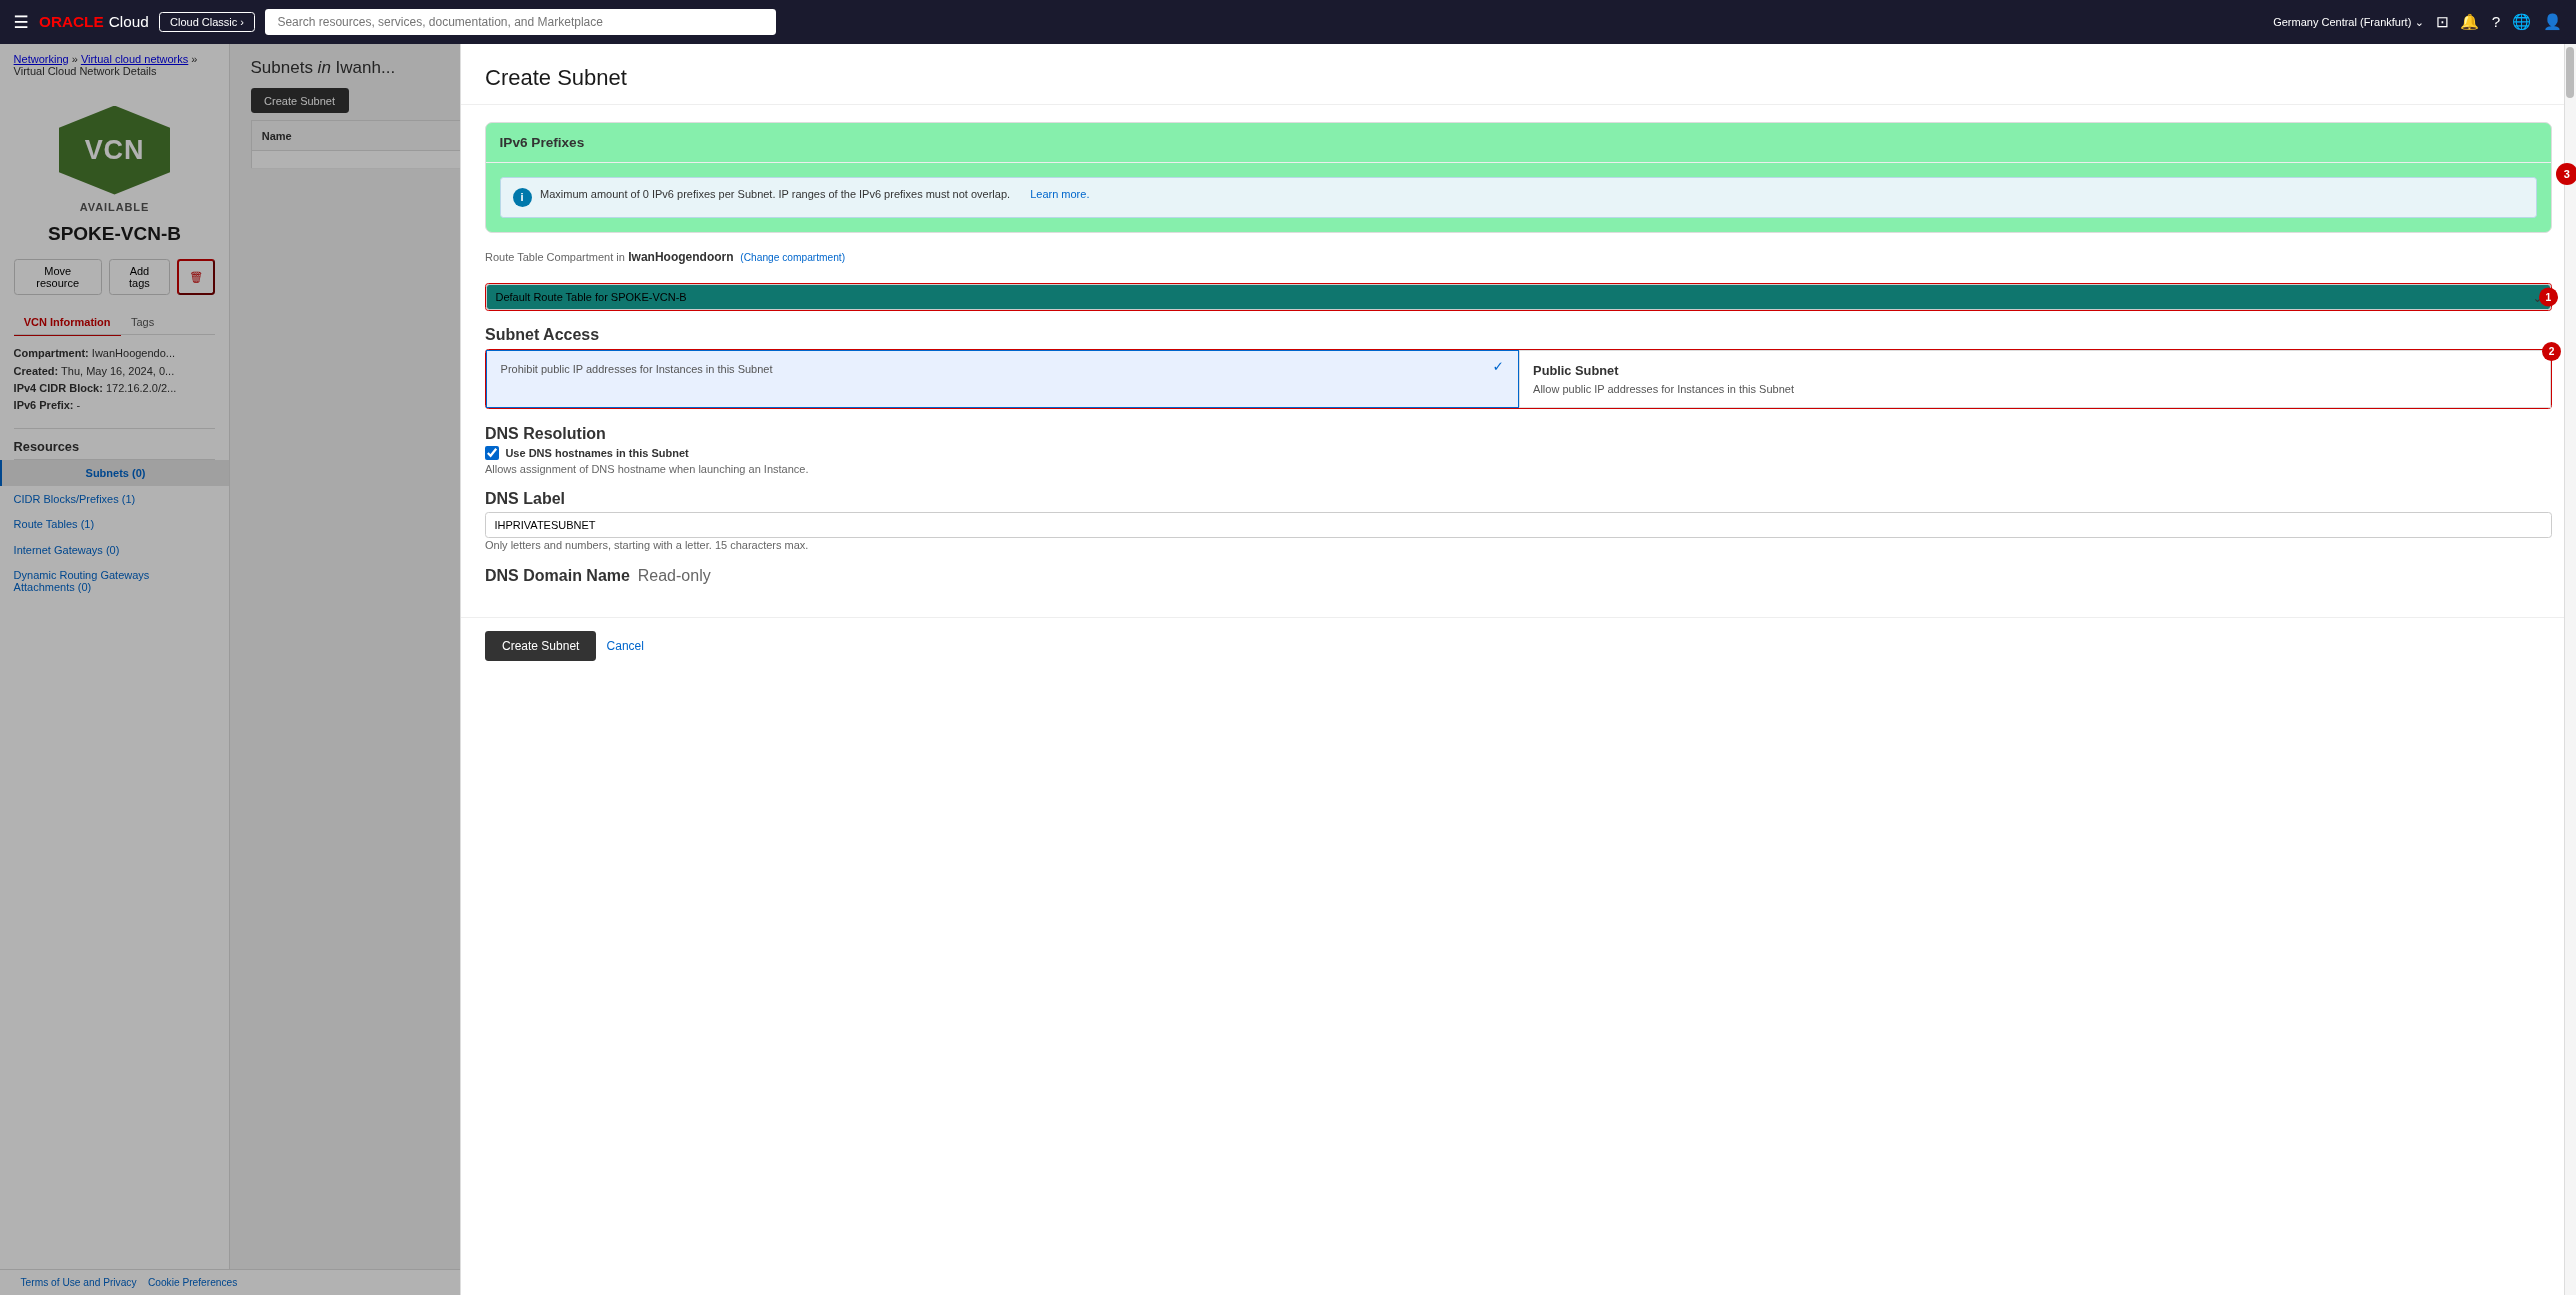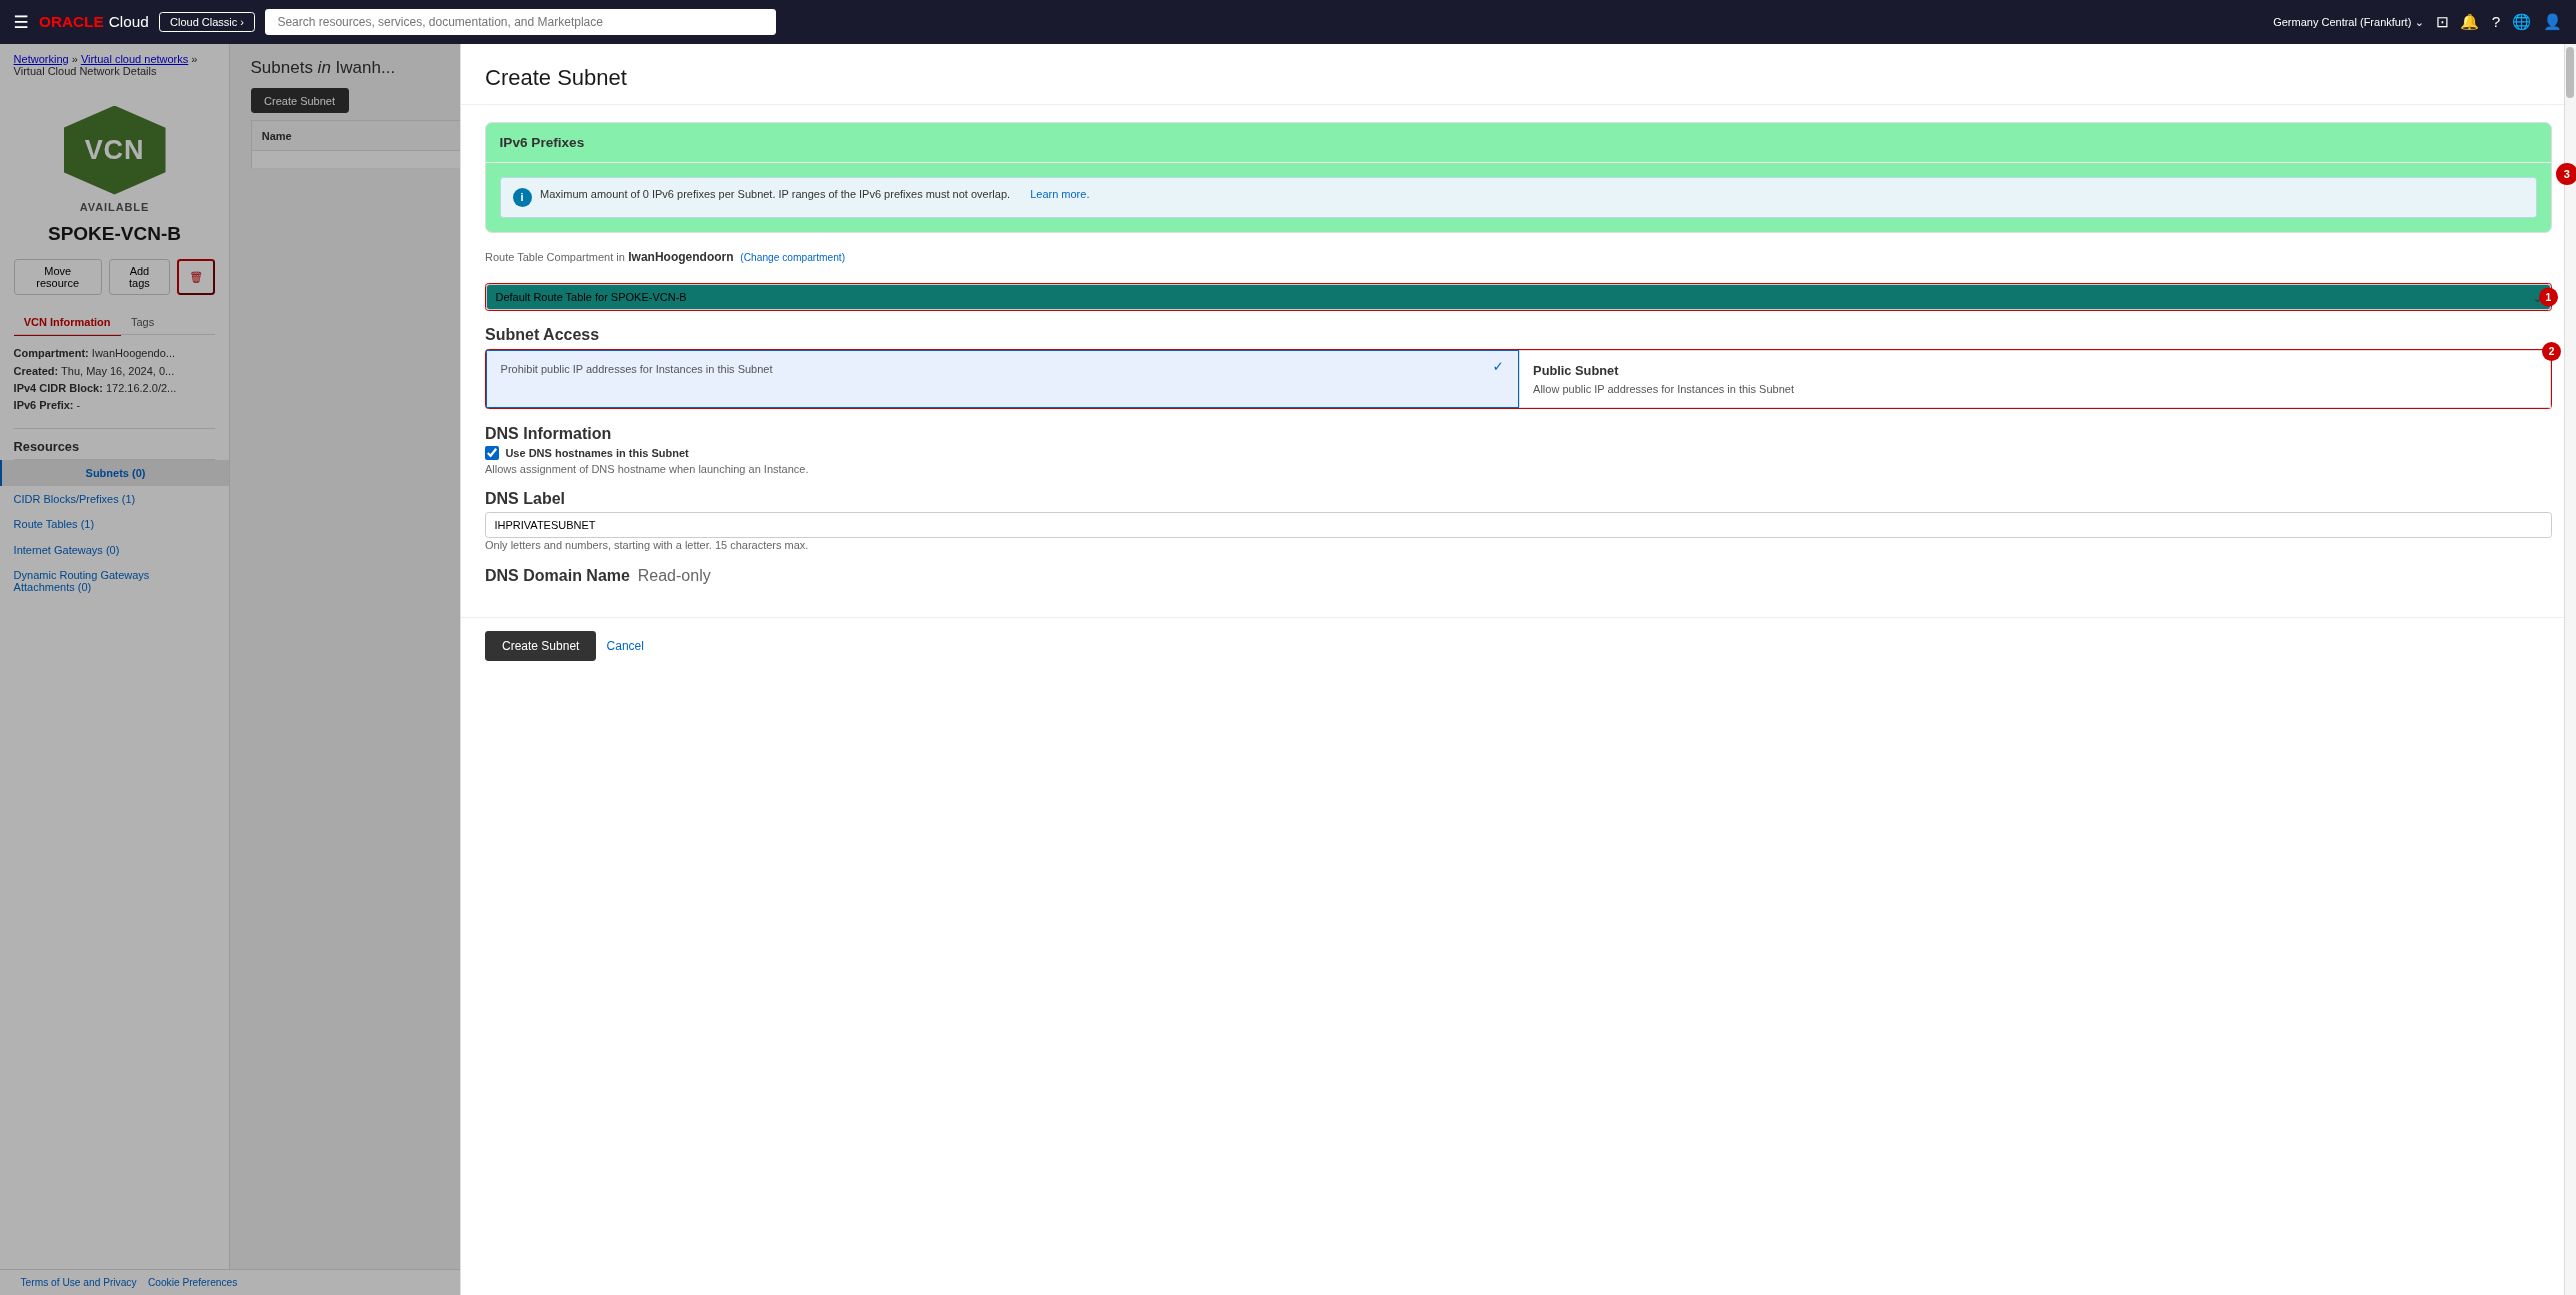--- a/index.html
+++ b/index.html
@@ -53,21 +53,21 @@
       flex-shrink: 0;
       padding: 0;
     }
     .sidebar-vcn-icon {
       display: flex;
       flex-direction: column;
       align-items: center;
       padding: 20.5px 13.6px 10.2px;
     }
     .hexagon {
-      width: 102px;
+      width: 111px;
       height: 89px;
       background: #4a7c2f;
       clip-path: polygon(50% 0%, 100% 25%, 100% 75%, 50% 100%, 0% 75%, 0% 25%);
       display: flex;
       align-items: center;
       justify-content: center;
       color: #fff;
       font-size: 27px;
       font-weight: 700;
       letter-spacing: 0.9px;
@@ -516,21 +516,21 @@
             <span class="subnet-card-check">✓</span>
           </div>
           <div class="subnet-card" style="border-left: 0.9px solid #ddd;">
             <div class="subnet-card-title">Public Subnet</div>
             <div class="subnet-card-desc">Allow public IP addresses for Instances in this Subnet</div>
           </div>
         </div>
       </div>
 
       <div class="form-group">
-        <div class="form-label">DNS Information</div>
+        <div class="form-label">DNS Resolution</div>
         <div class="checkbox-row">
           <input type="checkbox" checked="" style="">
           <span class="checkbox-label">Use DNS hostnames in this Subnet</span>
         </div>
         <div class="form-hint">Allows assignment of DNS hostname when launching an Instance.</div>
       </div>
 
       <div class="form-group">
         <div class="form-label">DNS Label</div>
         <input class="form-control" type="text" value="IHPRIVATESUBNET" style="">

